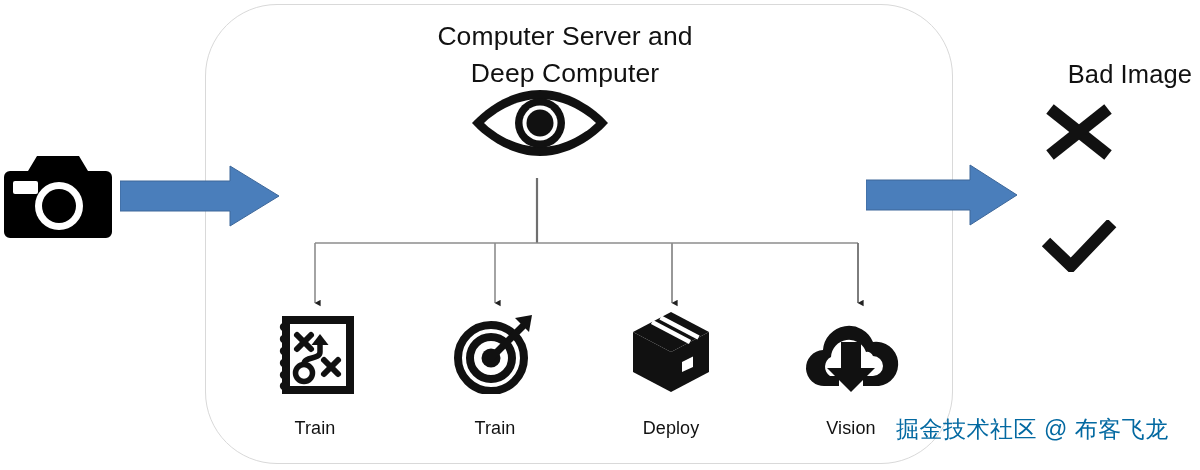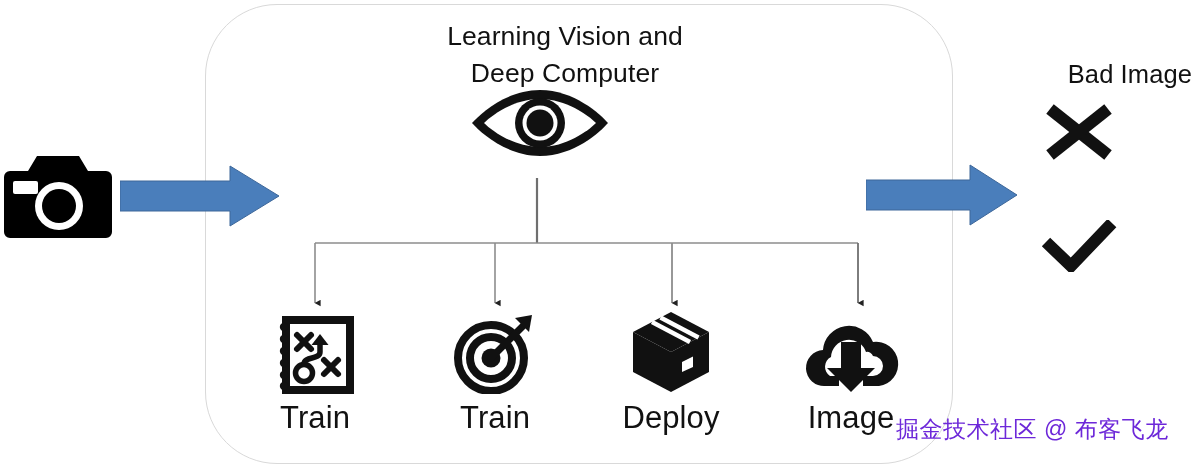--- a/index.html
+++ b/index.html
@@ -61,22 +61,22 @@
 
   
   .stage-item { width: 150px; text-align: center; }
   .stage-icon-wrap {
     height: 82px;
     display: flex;
     align-items: flex-end;
     justify-content: center;
   }
   .stage-label {
-    margin-top: 6px;
-    font-size: 31px;
+    margin-top: 24px;
+    font-size: 18px;
     color: #111111;
     letter-spacing: 0.1px;
     white-space: nowrap;
     text-align: center;
   }
   #stage-train  { left: 240px; top: 312px; }
   #stage-test   { left: 420px; top: 312px; }
   #stage-deploy { left: 596px; top: 312px; }
   #stage-server { left: 776px; top: 312px; }
 
@@ -91,34 +91,34 @@
   #bad-image-label  { left: 1022px; top: 60px;  width: 170px; }
   #bad-image-mark   { left: 1040px; top: 104px; width: 78px; height: 56px; }
   #good-image-mark  { left: 1040px; top: 220px; width: 78px; height: 52px; }
   #good-image-label { left: 1016px; top: 272px; width: 180px; }
 
   
   #watermark {
     left: 896px;
     top: 414px;
     font-size: 23px;
-    color: #6d28d9;
+    color: #0369a1;
     white-space: nowrap;
     letter-spacing: 0.5px;
   }
 </style>
 </head>
 <body>
 
 <div id="stage">
 
   <div class="abs" id="pipeline-container"></div>
 
   <div class="abs" id="title-block">
-    <div>Learning Vision and</div>
+    <div>Computer Server and</div>
     <div>Deep Computer</div>
   </div>
 
   <div class="abs" id="eye-icon">
     <svg viewBox="0 0 140 74" width="140" height="74" aria-hidden="true">
       <path d="M70 4 C 104 4 130 28 138 37 C 130 46 104 70 70 70 C 36 70 10 46 2 37 C 10 28 36 4 70 4 Z" fill="#111111"></path>
       <path d="M70 13 C 96 13 118 29 126 37 C 118 45 96 61 70 61 C 44 61 22 45 14 37 C 22 29 44 13 70 13 Z" fill="#ffffff"></path>
       <circle cx="70" cy="37" r="25" fill="#111111"></circle>
       <circle cx="70" cy="37" r="17.5" fill="#ffffff"></circle>
       <circle cx="70" cy="37" r="13.5" fill="#111111"></circle>
@@ -216,21 +216,21 @@
     <div class="stage-label">Deploy</div>
   </div>
 
   <div class="abs stage-item" id="stage-server">
     <div class="stage-icon-wrap">
       <svg viewBox="0 0 100 78" width="100" height="78" aria-hidden="true">
         <path d="M24 70 A18 18 0 0 1 22 34 A26 26 0 0 1 72 26 A17 17 0 0 1 78 70 L62 70 L62 60 L72 60 A9 9 0 0 0 72 40 A6 6 0 0 0 65 36 A18 18 0 0 0 30 41 A11 11 0 0 0 29 60 L38 60 L38 70 Z" fill="#111111"></path>
         <path d="M40 26 L60 26 L60 52 L74 52 L50 76 L26 52 L40 52 Z" fill="#111111"></path>
       </svg>
     </div>
-    <div class="stage-label">Image</div>
+    <div class="stage-label">Vision</div>
   </div>
 
   <div class="abs outcome-label" id="bad-image-label">Bad Image</div>
   <div class="abs" id="bad-image-mark">
     <svg viewBox="0 0 78 56" width="78" height="56" aria-hidden="true">
       <g stroke="#111111" stroke-width="12" stroke-linecap="butt">
         <line x1="10" y1="5" x2="68" y2="51"></line>
         <line x1="68" y1="5" x2="10" y2="51"></line>
       </g>
     </svg>

